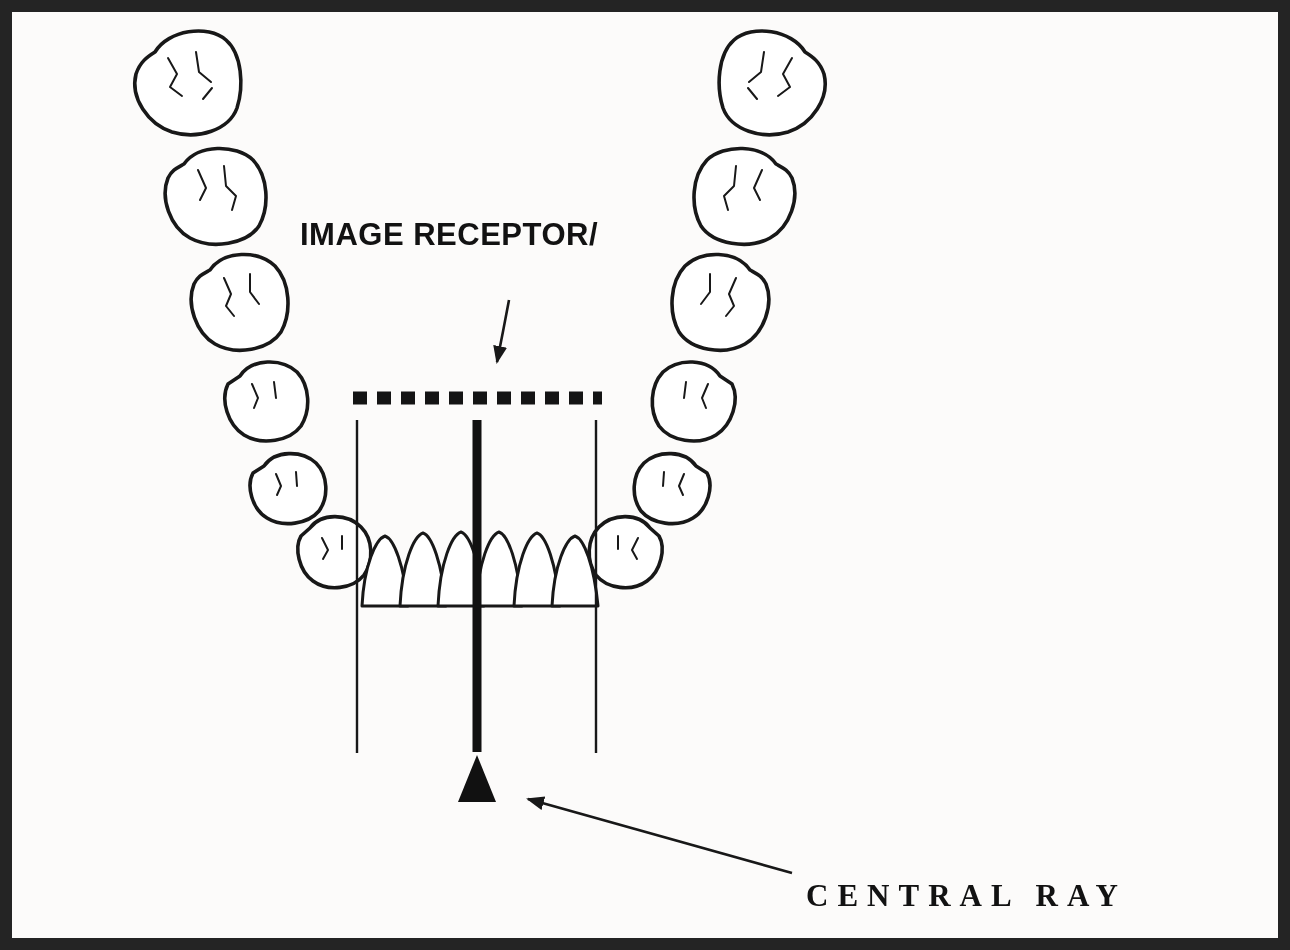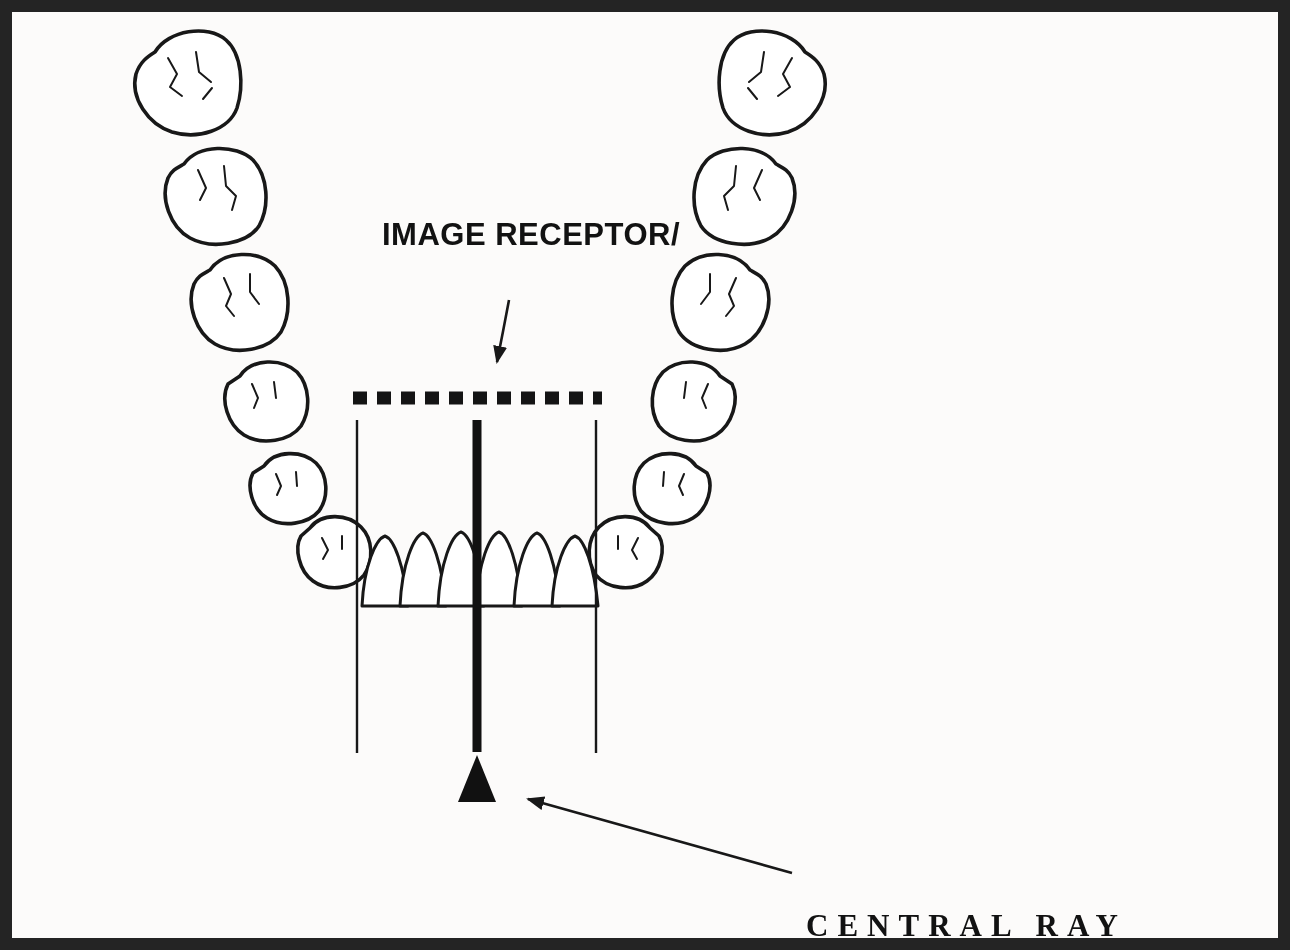--- a/index.html
+++ b/index.html
@@ -25,30 +25,30 @@
   .receptor-dashes { stroke: #141414; stroke-width: 13; stroke-dasharray: 14 10; }
   .central-ray-line { stroke: #111111; stroke-width: 9; }
   .pointer { fill: none; stroke: #181818; stroke-width: 2.6; }
   .solid { fill: #111111; stroke: none; }
 
   .receptor-label {
     position: absolute;
     top: 214px;
     left: 300px;
     width: 380px;
-    text-align: right;
+    text-align: left;
     font-weight: bold;
     font-size: 31px;
     letter-spacing: 0.5px;
     line-height: 1.35;
     color: #121212;
   }
   .central-ray-label {
     position: absolute;
-    top: 908px;
+    top: 878px;
     left: 806px;
     font-family: "Liberation Serif", serif;
     font-weight: bold;
     font-size: 31px;
     letter-spacing: 9px;
     color: #121212;
     white-space: nowrap;
   }
 </style>
 </head>

